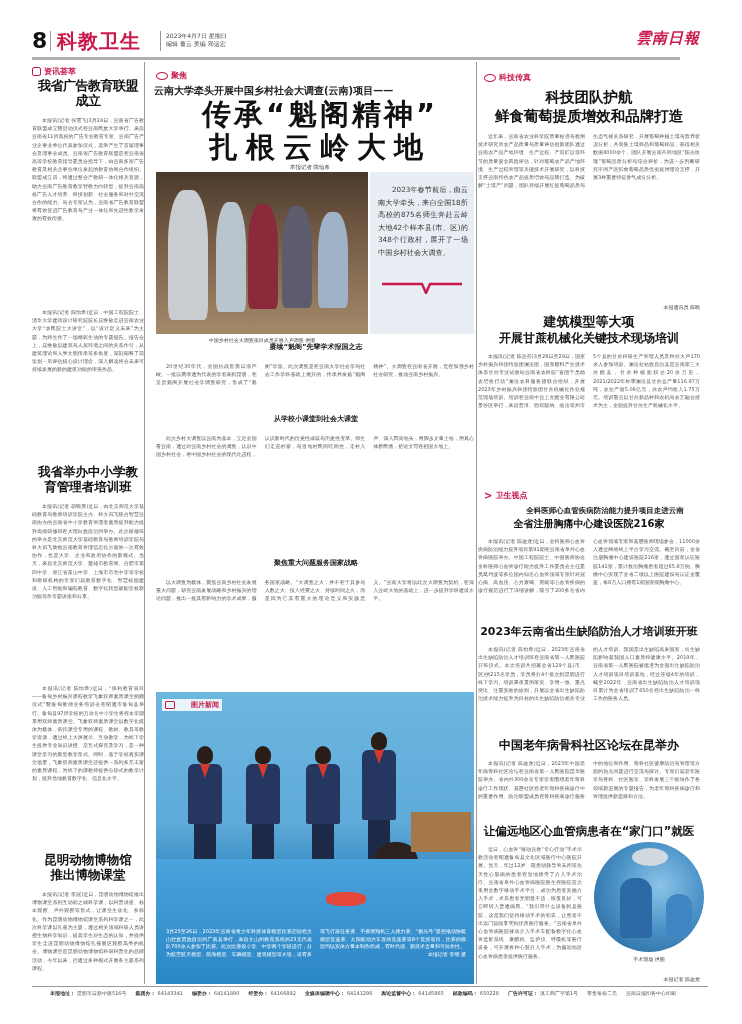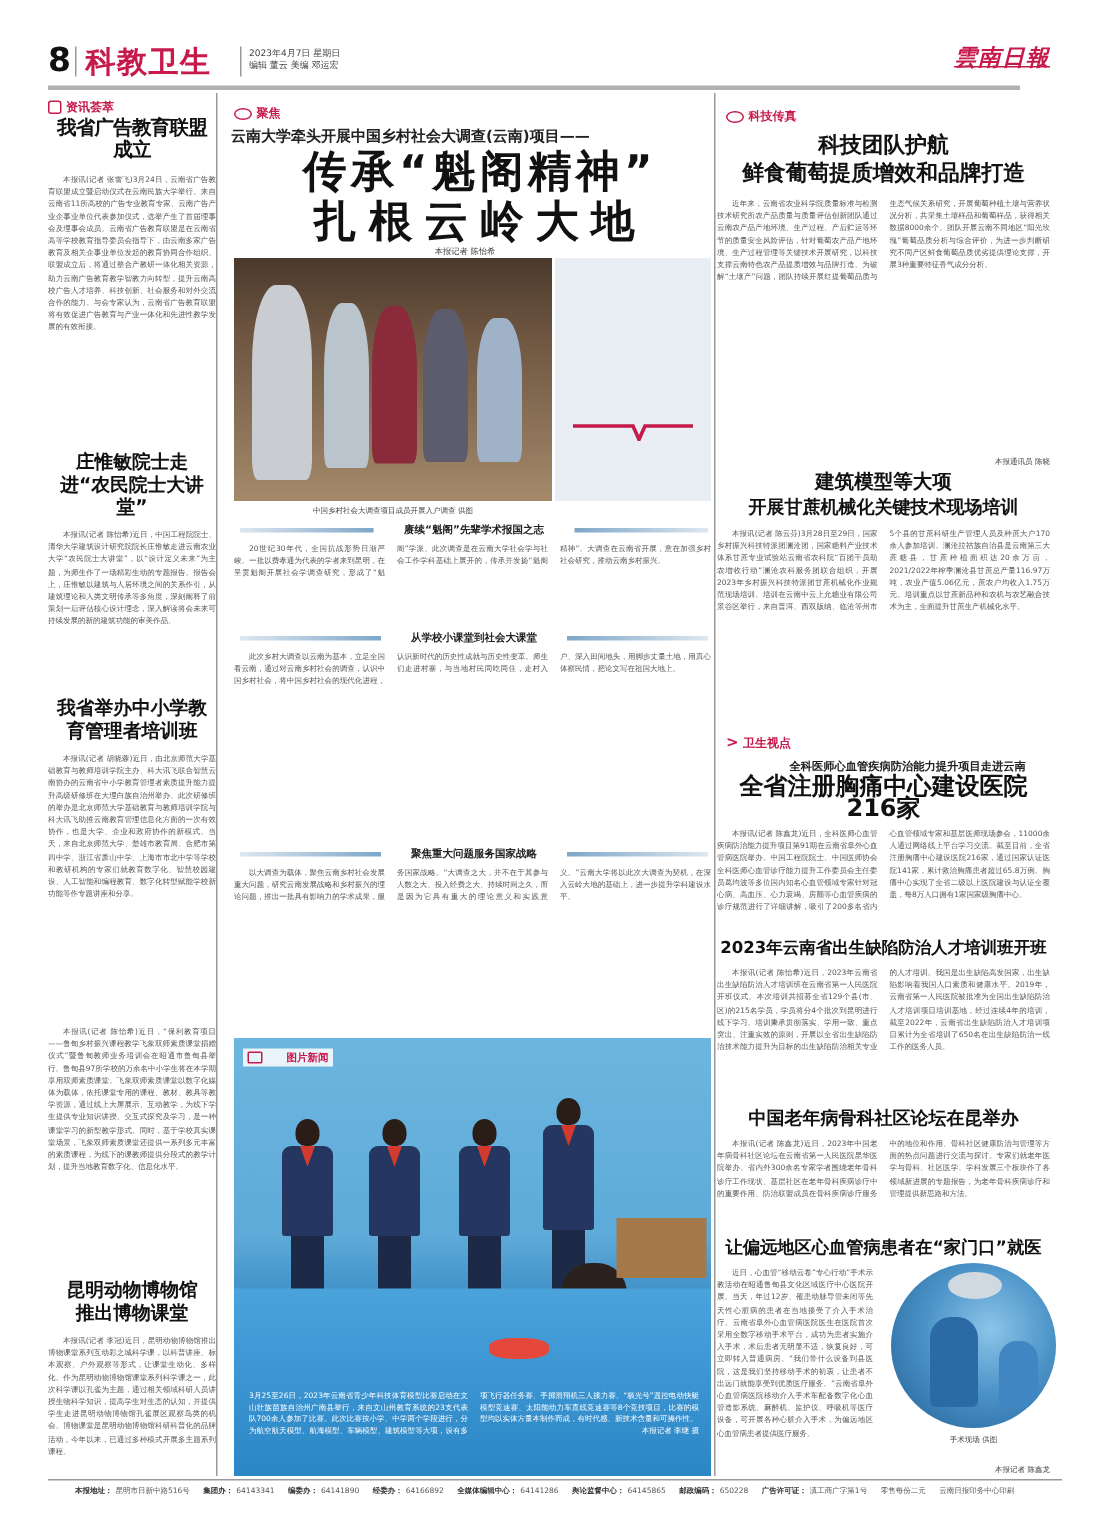--- a/index.html
+++ b/index.html
@@ -5,21 +5,21 @@
   * { box-sizing: border-box; margin: 0; padding: 0; }
   html, body { width: 742px; height: 1024px; background: #fff; overflow: hidden; }
   body { font-family: "DejaVu Sans", "Liberation Sans", sans-serif; color: #222; position: relative; }
 
   .masthead { position: absolute; left: 32px; top: 28px; width: 708px; height: 28px; }
   .mh-num { position: absolute; left: 0; top: 0; font-size: 22px; font-weight: bold; color: #111; }
   .mh-sep1 { position: absolute; left: 18px; top: 3px; width: 1px; height: 20px; background: #999; }
   .mh-section { position: absolute; left: 25px; top: 0; font-size: 20px; font-weight: bold; color: #c8194b; letter-spacing: 1px; }
   .mh-sep2 { position: absolute; left: 128px; top: 3px; width: 1px; height: 20px; background: #999; }
   .mh-meta { position: absolute; left: 134px; top: 4px; font-size: 6px; line-height: 8px; color: #444; }
-  .mh-logo { position: absolute; right: 40px; top: 1px; font-family: "DejaVu Serif", serif; font-size: 15px; font-style: italic; font-weight: bold; color: #c8194b; letter-spacing: 1px; text-decoration: underline; }
+  .mh-logo { position: absolute; right: 40px; top: 1px; font-family: "DejaVu Serif", serif; font-size: 15px; font-style: italic; font-weight: bold; color: #c8194b; letter-spacing: 1px; }
   .mh-rule { position: absolute; left: 32px; top: 57px; width: 648px; height: 3px; background: #b0b0b0; }
 
   .col-left { position: absolute; left: 32px; top: 62px; width: 112px; height: 922px; }
   .vrule { position: absolute; width: 1px; background: #999; }
   .col-mid { position: absolute; left: 146px; top: 62px; width: 328px; height: 922px; }
   .col-right { position: absolute; left: 478px; top: 62px; width: 222px; height: 922px; }
 
   .sec-tag { display: flex; align-items: center; gap: 3px; font-size: 8px; color: #c8194b; font-weight: bold; }
   .sec-tag .ico { display: inline-block; width: 9px; height: 9px; border: 1.2px solid #c8194b; border-radius: 2px; position: relative; }
   .sec-tag .ico.round { border-radius: 50%; width: 12px; height: 8px; }
@@ -35,21 +35,21 @@
 
   .photo1 { position: absolute; left: 10px; top: 110px; width: 212px; height: 162px; background:
       linear-gradient(180deg, #4a3a2c 0%, #6c5440 30%, #8b7258 70%, #a58a6a 100%); overflow: hidden; }
   .photo1 .person { position: absolute; border-radius: 40% 40% 10% 10%; }
   .photo-cap { font-size: 5px; color: #444; text-align: center; }
 
   .callout { position: absolute; left: 224px; top: 110px; width: 104px; height: 162px; background: #e8eef4; padding: 12px 6px 0 8px; }
   .callout p { font-size: 7.2px; line-height: 12.5px; color: #333; text-indent: 14px; text-align: justify; }
   .callout .zig { position: absolute; left: 12px; top: 108px; width: 80px; height: 14px; }
 
-  .subhead { position: absolute; height: 10px; display: flex; align-items: center; justify-content: space-between; gap: 20px; }
+  .subhead { position: absolute; height: 10px; display: flex; align-items: center; justify-content: flex-end; gap: 6px; flex-direction: column; }
   .subhead .bar { flex: 1; height: 3px; background: linear-gradient(90deg, #dde7f0, #7ea6c8); }
   .subhead .bar.r { background: linear-gradient(90deg, #7ea6c8, #dde7f0); }
   .subhead span { font-size: 7px; font-weight: bold; color: #222; white-space: nowrap; }
 
   .photo2 { position: absolute; left: 10px; top: 630px; width: 318px; height: 292px; background: linear-gradient(180deg, #6cb6e0 0%, #5eaad8 45%, #3d8ec6 60%, #2f80c0 100%); overflow: hidden; }
   .photo2 .tag { position: absolute; left: 6px; top: 7px; display: flex; align-items: center; gap: 16px; background: rgba(255,255,255,.85); padding: 1px 3px; }
   .photo2 .tag b { font-size: 7px; color: #c8194b; }
   .photo2 .tag i { display: inline-block; width: 10px; height: 8px; border: 1.2px solid #c8194b; border-radius: 1px; }
   .kid { position: absolute; bottom: 120px; width: 38px; }
   .kid .head { width: 16px; height: 18px; background: #2a1d18; border-radius: 50% 50% 40% 40%; margin: 0 auto; }
@@ -95,21 +95,20 @@
     <span class="ico"></span>
     <span>资讯荟萃</span>
   </div>
 
   <div class="art" style="left:0;top:16px;width:112px;">
     <div class="h-left" style="font-size:13px;letter-spacing:-0.5px;">我省广告教育联盟成立</div>
     <div class="body-text" style="height:190px;margin-top:8px;">本报讯(记者 张雪飞)3月24日，云南省广告教育联盟成立暨启动仪式在云南民族大学举行。来自云南省11所高校的广告专业教育专家、云南广告产业企事业单位代表参加仪式，选举产生了首届理事会及理事会成员。云南省广告教育联盟是在云南省高等学校教育指导委员会指导下，由云南多家广告教育及相关企事业单位发起的教育协同合作组织。联盟成立后，将通过整合产教研一体化相关资源，助力云南广告教育教学智教力向转型，提升云南高校广告人才培养、科技创新、社会服务和对外交流合作的能力。与会专家认为，云南省广告教育联盟将有效促进广告教育与产业一体化和先进性教学发展的有效衔接。</div>
   </div>
 
   <div class="art" style="left:0;top:238px;width:112px;">
-    <div class="h-left" style="padding:0 4px;">庄惟敏院士走进“农民院士大讲堂”</div>
     <div class="body-text" style="height:90px;margin-top:8px;">本报讯(记者 陈怡希)近日，中国工程院院士、清华大学建筑设计研究院院长庄惟敏走进云南农业大学“农民院士大讲堂”，以“设计定义未来”为主题，为师生作了一场精彩生动的专题报告。报告会上，庄惟敏以建筑与人居环境之间的关系作引，从建筑理论和人类文明传承等多角度，深刻阐释了前策划一后评估核心设计理念，深入解读将会未来可持续发展的新的建筑功能的审美作品。</div>
   </div>
 
   <div class="art" style="left:0;top:402px;width:112px;">
     <div class="h-left" style="padding:0 6px;">我省举办中小学教育管理者培训班</div>
     <div class="body-text" style="height:150px;margin-top:8px;">本报讯(记者 胡晓蓉)近日，由北京师范大学基础教育与教师培训学院主办、科大讯飞联合智慧云南协办的云南省中小学教育管理者素质提升能力提升高级研修班在大理白族自治州举办。此次研修班的举办是北京师范大学基础教育与教师培训学院与科大讯飞助推云南教育管理信息化方面的一次有效协作，也是大学、企业和政府协作的新模式。当天，来自北京师范大学、楚雄市教育局、合肥市第四中学、浙江省萧山中学、上海市市北中学等学校和教研机构的专家们就教育数字化、智慧校园建设、人工智能和编程教育、数字化转型赋能学校新功能等作专题讲座和分享。</div>
   </div>
 
   <div class="art" style="left:0;top:614px;width:112px;">
     <div class="body-text" style="height:138px;margin-top:8px;">本报讯(记者 陈怡希)近日，“保利教育项目——鲁甸乡村振兴课程教学飞象双师素质课堂捐赠仪式”暨鲁甸教师业务培训会在昭通市鲁甸县举行。鲁甸县97所学校的万余名中小学生将在本学期享用双师素质课堂。飞象双师素质课堂以数字化媒体为载体，依托课堂专用的课程、教材、教具等教学资源，通过线上大屏展示、互动教学，为线下学生提供专业知识讲授、交互式探究及学习，是一种课堂学习的新型教学形式。同时，基于学校真实课堂场景，飞象双师素质课堂还提供一系列多元丰富的素质课程，为线下的课教师提供分段式的教学计划，提升当地教育数字化、信息化水平。</div>
@@ -137,20 +136,21 @@
   <div class="photo1">
     <div class="person" style="left:12px;top:18px;width:40px;height:130px;background:#c9ccd0;"></div>
     <div class="person" style="left:60px;top:30px;width:30px;height:110px;background:#b9c4cc;"></div>
     <div class="person" style="left:92px;top:32px;width:30px;height:105px;background:#8a2a3a;"></div>
     <div class="person" style="left:126px;top:34px;width:30px;height:102px;background:#5c5c6c;"></div>
     <div class="person" style="left:162px;top:40px;width:30px;height:96px;background:#9fb2c8;"></div>
   </div>
   <div class="photo-cap" style="position:absolute;left:10px;top:275px;width:212px;">中国乡村社会大调查项目成员开展入户调查  供图</div>
 
   <div class="callout">
+    <p>2023年春节前后，由云南大学牵头，来自全国18所高校的875名师生奔赴云岭大地42个样本县(市、区)的348个行政村，展开了一场中国乡村社会大调查。</p>
     <svg class="zig" viewBox="0 0 80 14">
       <polyline points="0,4 40,4 44,13 48,4 80,4" fill="none" stroke="#c8194b" stroke-width="2.4"></polyline>
     </svg>
   </div>
 
   <div class="subhead" style="left:14px;top:286px;width:312px;">
     <div class="bar"></div>
       <span>赓续“魁阁”先辈学术报国之志</span>
       <div class="bar r"></div>
   </div>
@@ -226,21 +226,21 @@
     <div class="body-text" style="height:92px;margin-top:6px;column-count:2;column-gap:8px;">本报讯(记者 陈云芬)3月28日至29日，国家乡村振兴科技特派团澜沧团，国家糖料产业技术体系甘蔗专业试验站云南省农科院“百团千员助农增收行动”澜沧农科服务团联合组织，开展2023年乡村振兴科技特派团甘蔗机械化作业规范现场培训。培训在云南中云上允糖业有限公司景谷区举行，来自普洱、西双版纳、临沧等州市5个县的甘蔗科研生产管理人员及种蔗大户170余人参加培训。澜沧拉祜族自治县是云南第三大蔗糖县，甘蔗种植面积达20余万亩，2021/2022年榨季澜沧县甘蔗总产量116.97万吨，农业产值5.06亿元，蔗农户均收入1.75万元。培训重点以甘蔗新品种和农机与农艺融合技术为主，全面提升甘蔗生产机械化水平。</div>
   </div>
 
   <div class="sec-tag" style="position:absolute;left:6px;top:428px;">
     <span style="color:#c8194b;font-size:10px;font-weight:bold;">&gt;</span>
     <span>卫生视点</span>
   </div>
 
   <div class="art" style="left:0;top:444px;width:222px;">
     <div class="r-pre">全科医师心血管疾病防治能力提升项目走进云南</div>
-    <div class="r-h2" style="font-size:16px;">全省注册胸痛中心建设医院216家</div>
+    <div class="r-h2" style="font-size:10px;">全省注册胸痛中心建设医院216家</div>
     <div class="body-text" style="height:84px;margin-top:6px;column-count:2;column-gap:8px;">本报讯(记者 陈鑫龙)近日，全科医师心血管疾病防治能力提升项目第91期在云南省阜外心血管病医院举办。中国工程院院士、中国医师协会全科医师心血管诊疗能力提升工作委员会主任委员葛均波等多位国内知名心血管领域专家针对冠心病、高血压、心力衰竭、房颤等心血管疾病的诊疗规范进行了详细讲解，吸引了200多名省内心血管领域专家和基层医师现场参会，11000余人通过网络线上平台学习交流。截至目前，全省注册胸痛中心建设医院216家，通过国家认证医院141家，累计救治胸痛患者超过65.8万例。胸痛中心实现了全省二级以上医院建设与认证全覆盖，每8万人口拥有1家国家级胸痛中心。</div>
   </div>
 
   <div class="art" style="left:0;top:562px;width:222px;">
     <div class="r-h2" style="font-size:11px;">2023年云南省出生缺陷防治人才培训班开班</div>
     <div class="body-text" style="height:92px;margin-top:6px;column-count:2;column-gap:8px;">本报讯(记者 陈怡希)近日，2023年云南省出生缺陷防治人才培训班在云南省第一人民医院开班仪式。本次培训共招募全省129个县(市、区)的215名学员，学员将分4个批次到昆明进行线下学习。培训秉承贯彻落实、学用一致、重点突出、注重实效的原则，开展以全省出生缺陷防治技术能力提升为目标的出生缺陷防治相关专业的人才培训。我国是出生缺陷高发国家，出生缺陷影响着我国人口素质和健康水平。2019年，云南省第一人民医院被批准为全国出生缺陷防治人才培训项目培训基地，经过连续4年的培训，截至2022年，云南省出生缺陷防治人才培训项目累计为全省培训了650名在出生缺陷防治一线工作的医务人员。</div>
   </div>
 
   <div class="art" style="left:0;top:676px;width:222px;">
     <div class="r-h2">中国老年病骨科社区论坛在昆举办</div>

